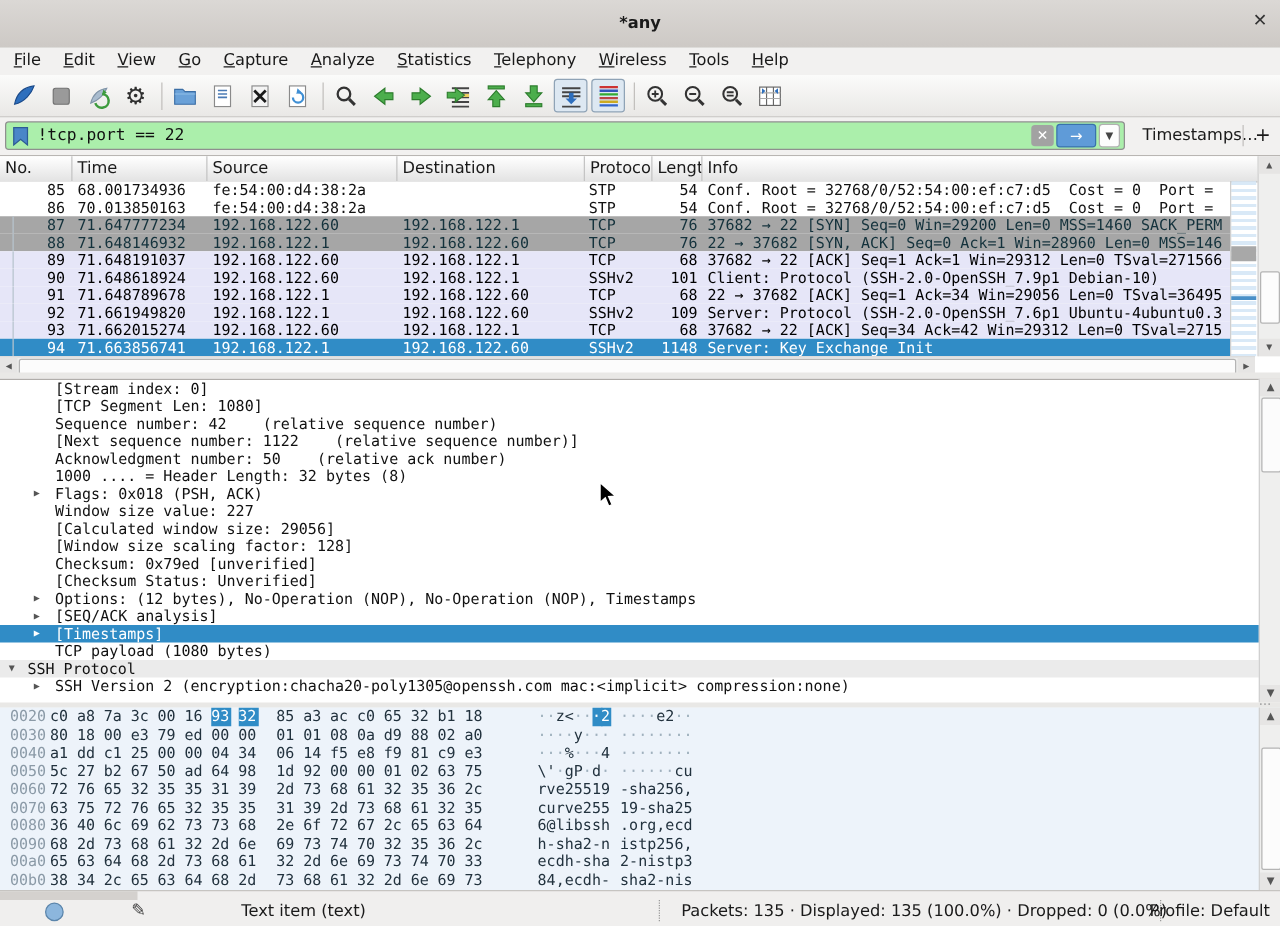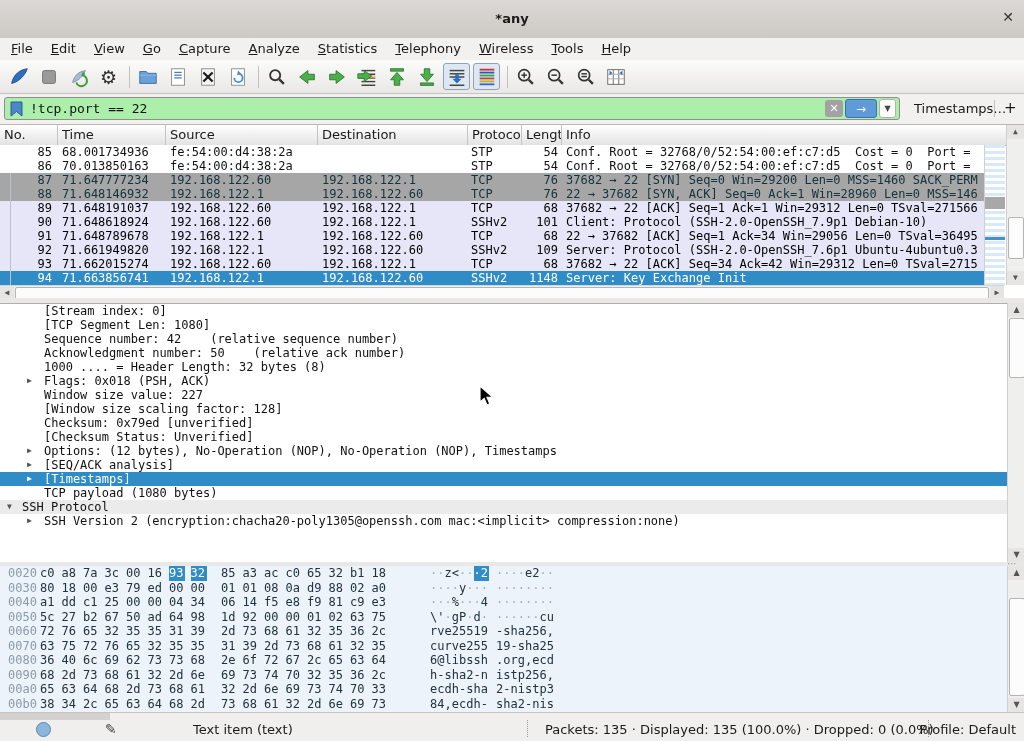--- a/index.html
+++ b/index.html
@@ -355,24 +355,26 @@
       <div class="hs-arrow" style="right:0;">▶</div>
     </div>
   </div>
 
   <div class="split" style="top:298px;height:5px;"></div>
 
   <div class="details">
       <div class="dline i1"><span class="txt">[Stream index: 0]</span></div>
       <div class="dline i1"><span class="txt">[TCP Segment Len: 1080]</span></div>
       <div class="dline i1"><span class="txt">Sequence number: 42    (relative sequence number)</span></div>
+      <div class="dline i1"><span class="txt">[Next sequence number: 1122    (relative sequence number)]</span></div>
       <div class="dline i1"><span class="txt">Acknowledgment number: 50    (relative ack number)</span></div>
       <div class="dline i1"><span class="txt">1000 .... = Header Length: 32 bytes (8)</span></div>
       <div class="dline i1"><span class="arr">▶</span><span class="txt">Flags: 0x018 (PSH, ACK)</span></div>
       <div class="dline i1"><span class="txt">Window size value: 227</span></div>
+      <div class="dline i1"><span class="txt">[Calculated window size: 29056]</span></div>
       <div class="dline i1"><span class="txt">[Window size scaling factor: 128]</span></div>
       <div class="dline i1"><span class="txt">Checksum: 0x79ed [unverified]</span></div>
       <div class="dline i1"><span class="txt">[Checksum Status: Unverified]</span></div>
       <div class="dline i1"><span class="arr">▶</span><span class="txt">Options: (12 bytes), No-Operation (NOP), No-Operation (NOP), Timestamps</span></div>
       <div class="dline i1"><span class="arr">▶</span><span class="txt">[SEQ/ACK analysis]</span></div>
       <div class="dline i1 selected"><span class="arr">▶</span><span class="txt">[Timestamps]</span></div>
       <div class="dline i1"><span class="txt">TCP payload (1080 bytes)</span></div>
       <div class="dline i0 band"><span class="arr">▼</span><span class="txt">SSH Protocol</span></div>
       <div class="dline i1"><span class="arr">▶</span><span class="txt">SSH Version 2 (encryption:chacha20-poly1305@openssh.com mac:&lt;implicit&gt; compression:none)</span></div>
     </div>

